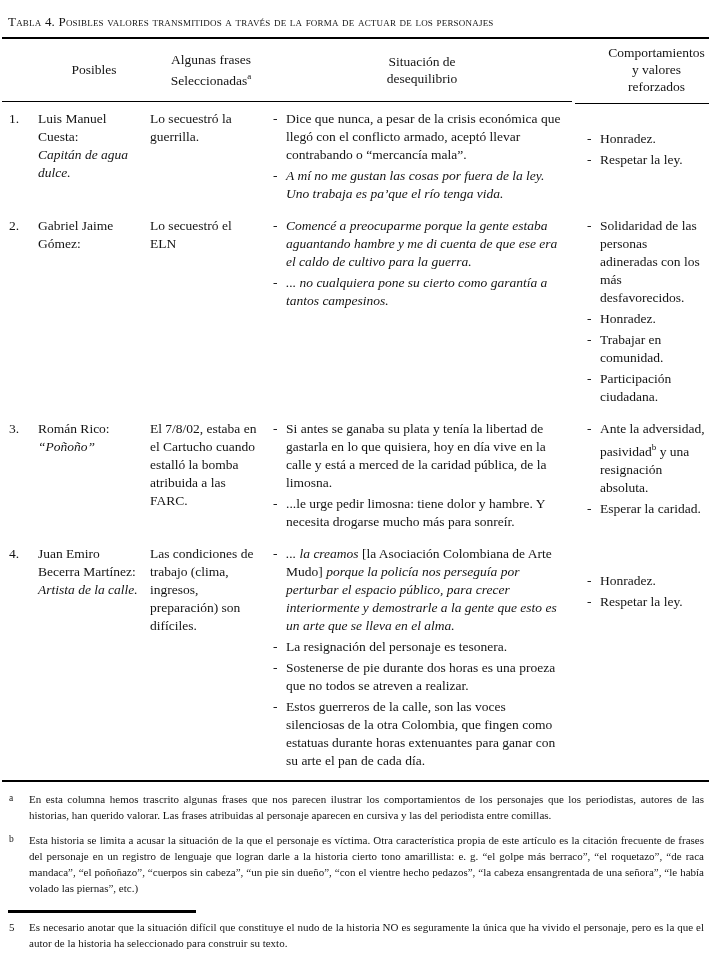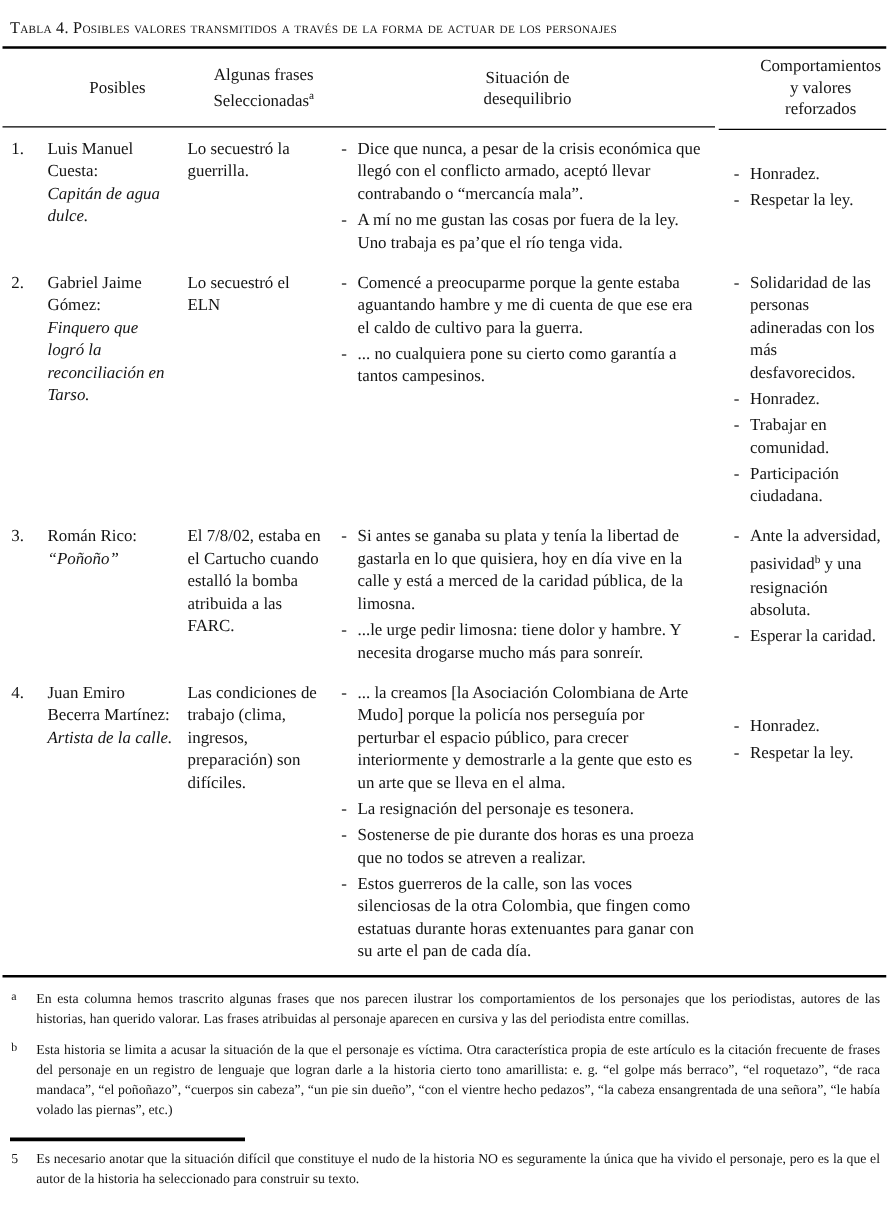--- a/index.html
+++ b/index.html
@@ -43,21 +43,21 @@
   }
   .row.first { margin-top:6px; }
   .cnum  { padding-left:1px; }
   .cname { padding-right:8px; }
   .csit  { padding-right:12px; }
   .cfr   { padding-right:6px; }
   .cval  { padding-left:14px; }
   .r1 .cval { padding-top:20px; }
   .r4 .cval { padding-top:27px; }
   .role { display:block; font-style:italic; }
-  .it { }
+  .it { font-style:italic; }
   .li { display:flex; margin-bottom:3px; }
   .dash { flex:none; width:13px; padding-left:1px; }
   .t { flex:1; }
 
   
   .fnote {
     display:grid; grid-template-columns:21px 1fr;
     margin-top:9px;
     font-size:11px; line-height:16px;
   }
@@ -120,21 +120,20 @@
         <span class="dash">-</span>
         <span class="t">Respetar la ley.</span>
       </div>
     </div>
   </div>
 
   <div class="row r2">
     <div class="cnum">2.</div>
     <div class="cname">
       <span>Gabriel Jaime Gómez:</span>
-      <span class="role">Finquero que logró la reconciliación en Tarso.</span>
     </div>
     <div class="csit">Lo secuestró el ELN</div>
     <div class="cfr">
       <div class="li">
         <span class="dash">-</span>
         <span class="t it">Comencé a preocuparme porque la gente estaba aguantando hambre y me di cuenta de que ese era el caldo de cultivo para la guerra.</span>
       </div>
       <div class="li">
         <span class="dash">-</span>
         <span class="t it">... no cualquiera pone su cierto como garantía a tantos campesinos.</span>

